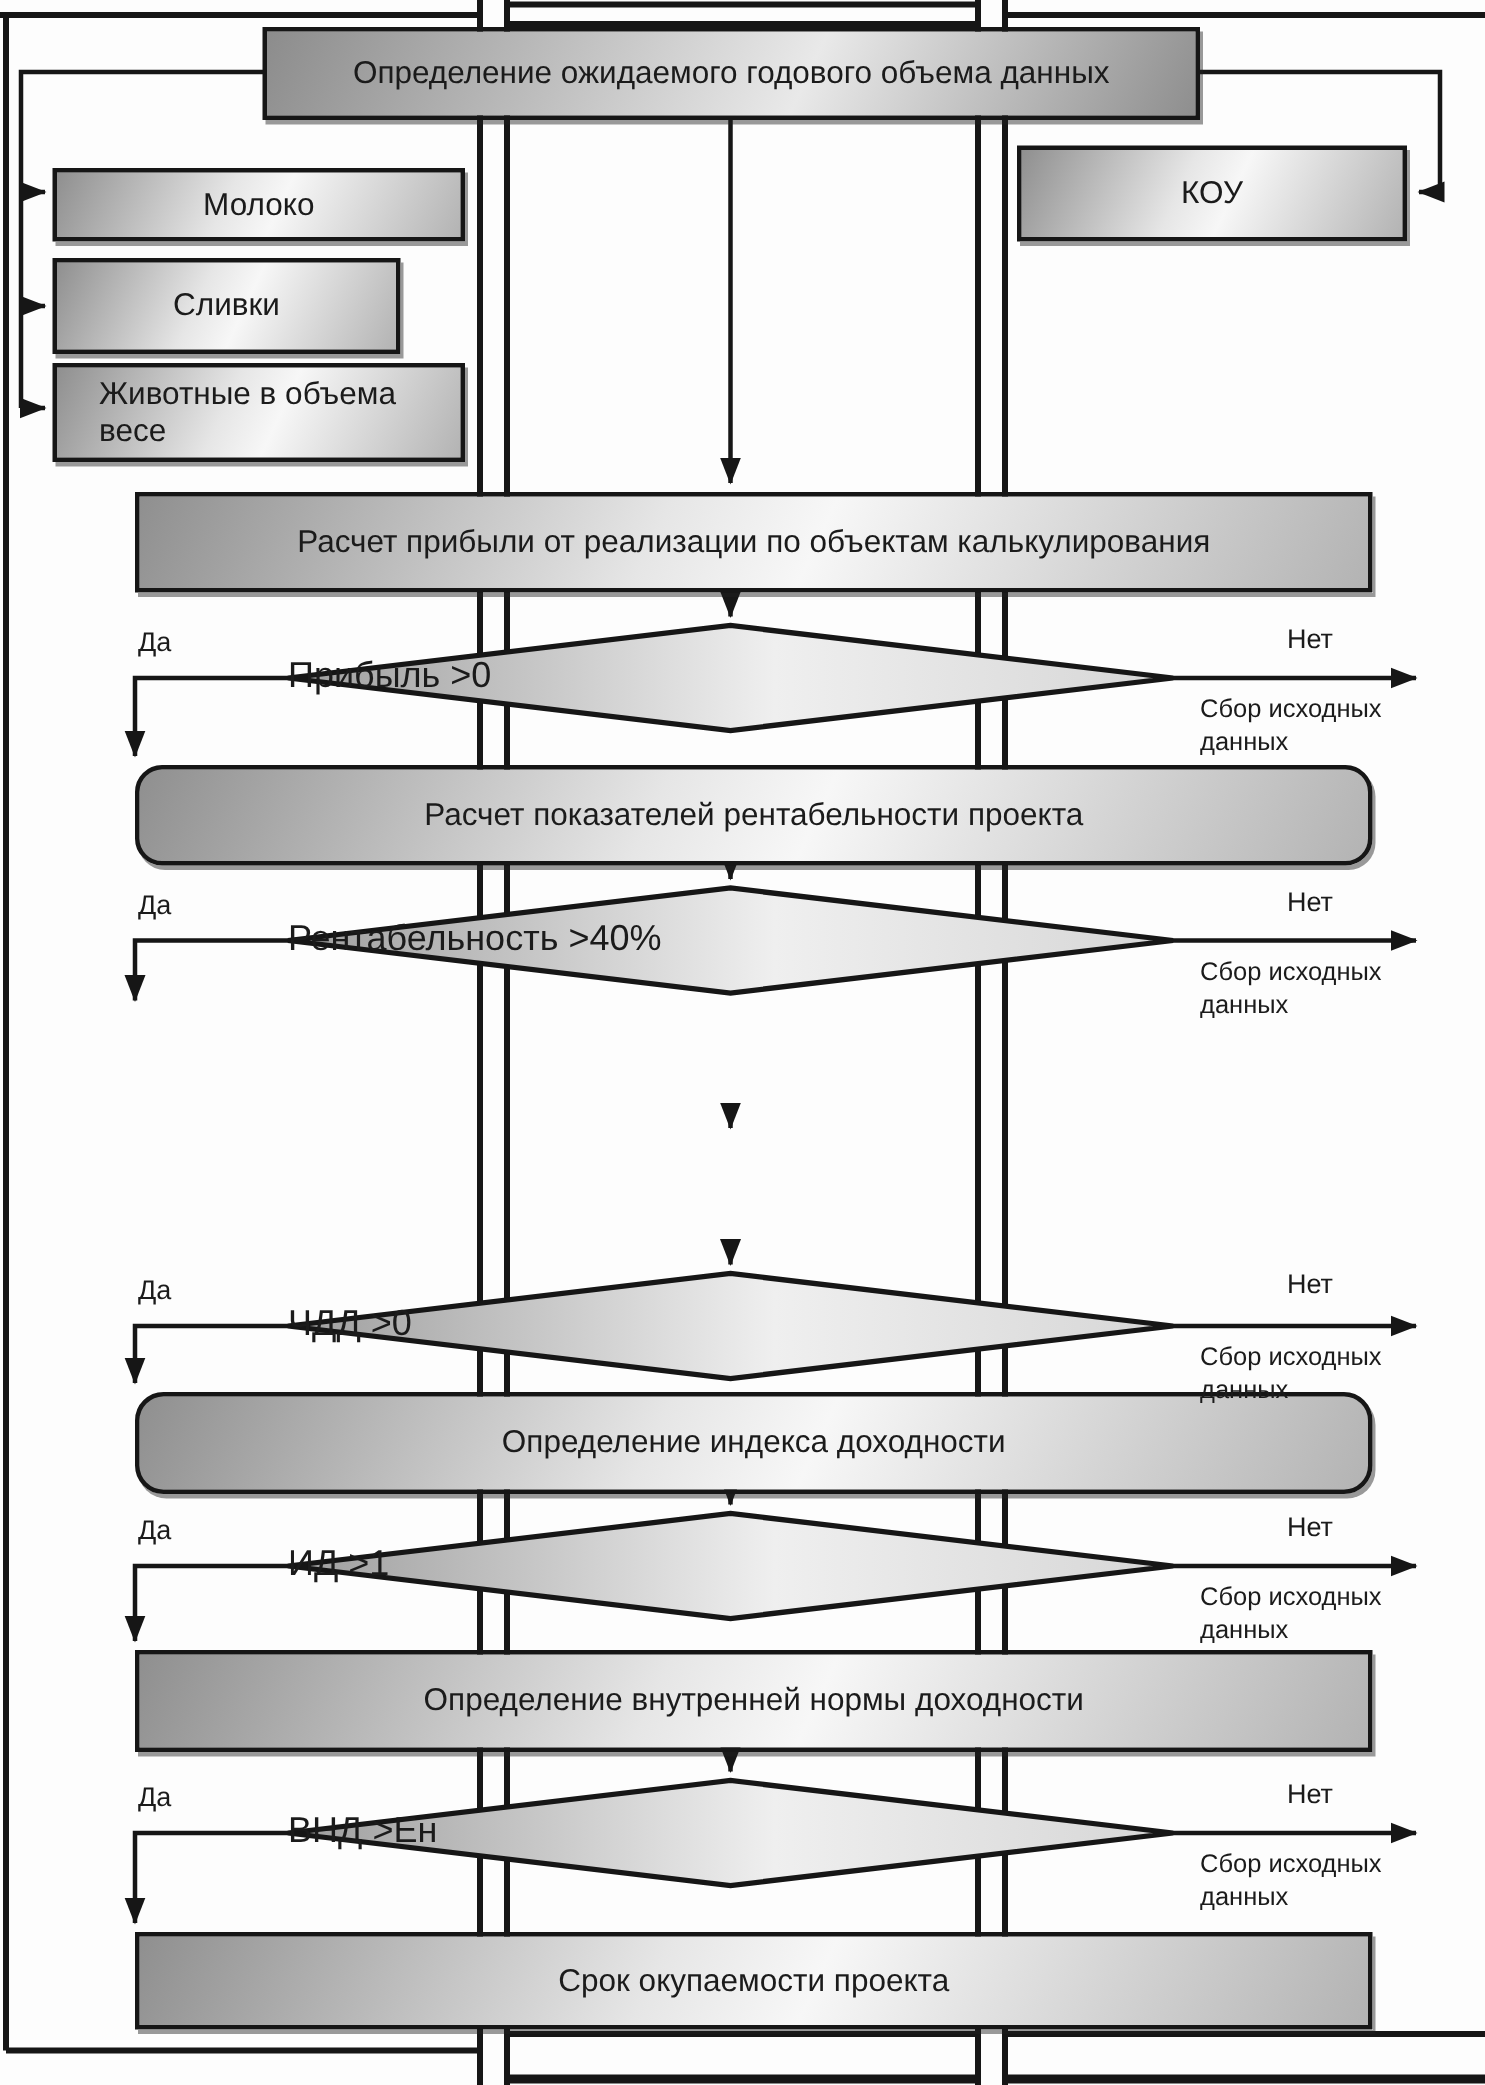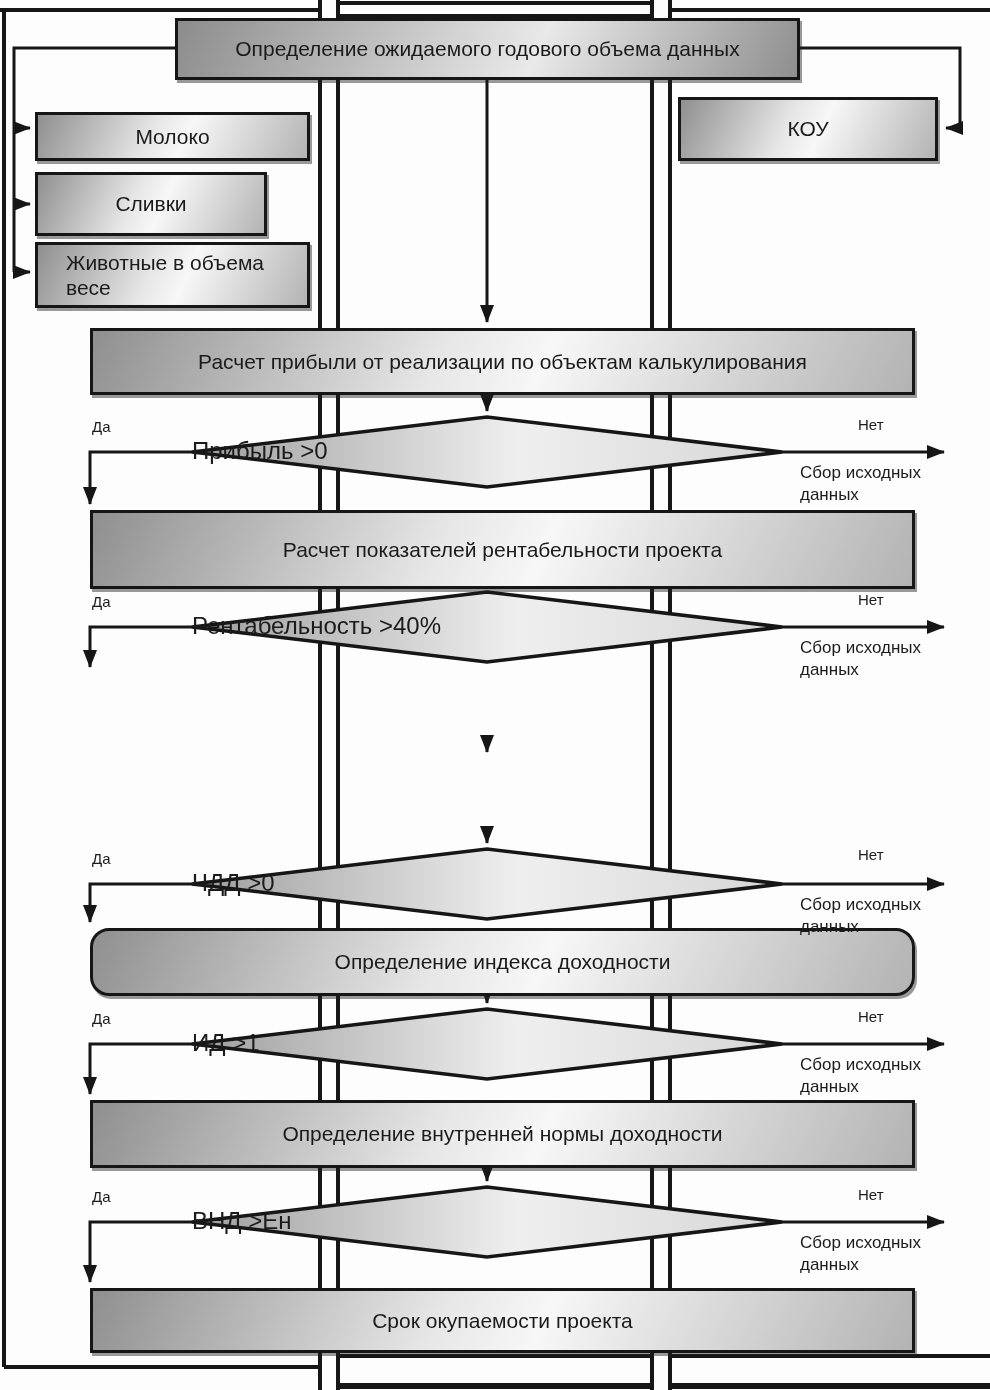--- a/index.html
+++ b/index.html
@@ -16,21 +16,21 @@
     background:linear-gradient(115deg,#8f8f8f 0%,#e6e6e6 42%,#f7f7f7 55%,#b3b3b3 100%);
     display:flex; align-items:center; justify-content:center;
     text-align:center; font-size:21px; line-height:1.2;
     box-shadow:2px 3px 0 rgba(30,30,30,0.45);
     padding:4px 26px;
   }
   .node.dark {
     background:linear-gradient(115deg,#8c8c8c 0%,#d9d9d9 48%,#e9e9e9 58%,#8e8e8e 100%);
   }
   .node.left-text { justify-content:flex-start; text-align:left; padding-left:28px; }
-  .lbl { position:absolute; z-index:3; font-size:15px; }
+  .lbl { position:absolute; z-index:3; font-size:18px; }
   .cond { position:absolute; z-index:3; width:590px; left:192px; text-align:left; font-size:24px; }
   .note { position:absolute; z-index:3; left:800px; width:150px; font-size:17px; line-height:1.3; }
 </style>
 </head>
 <body>
 
 <div id="stage">
 
   <svg id="wires" width="990" height="1390" viewBox="0 0 990 1390">
     <defs>
@@ -93,21 +93,21 @@
 
   <div class="node dark" style="left:175px; top:18px; width:625px; height:62px;">Определение ожидаемого годового объема данных</div>
 
   <div class="node" style="left:35px; top:112px; width:275px; height:49px;">Молоко</div>
   <div class="node" style="left:35px; top:172px; width:232px; height:64px;">Сливки</div>
   <div class="node left-text" style="left:35px; top:242px; width:275px; height:66px;">Животные в объема весе</div>
 
   <div class="node" style="left:678px; top:80px; width:260px; height:64px;margin-top:17px;">КОУ</div>
 
   <div class="node" style="left:90px; top:328px; width:825px; height:67px;">Расчет прибыли от реализации по объектам калькулирования</div>
-  <div class="node" style="left:90px; top:510px; width:825px; height:79px;">Расчет показателей рентабельности проекта</div>
+  <div class="node" style="left:90px; top:510px; width:825px; height:67px;border-radius:18px;">Расчет показателей рентабельности проекта</div>
   <div class="node" style="left:90px; top:928px; width:825px; height:68px;border-radius:19px;">Определение индекса доходности</div>
   <div class="node" style="left:90px; top:1100px; width:825px; height:68px;">Определение внутренней нормы доходности</div>
   <div class="node" style="left:90px; top:1288px; width:825px; height:65px;">Срок окупаемости проекта</div>
 
   <div class="cond" style="top:437px;">Прибыль &gt;0</div>
   <div class="lbl" style="left:92px;  top:418px;">Да</div>
   <div class="lbl" style="left:858px; top:416px;">Нет</div>
   <div class="note" style="top:462px;">Сбор исходных данных</div>
 
   <div class="cond" style="top:612px;">Рентабельность &gt;40%</div>

